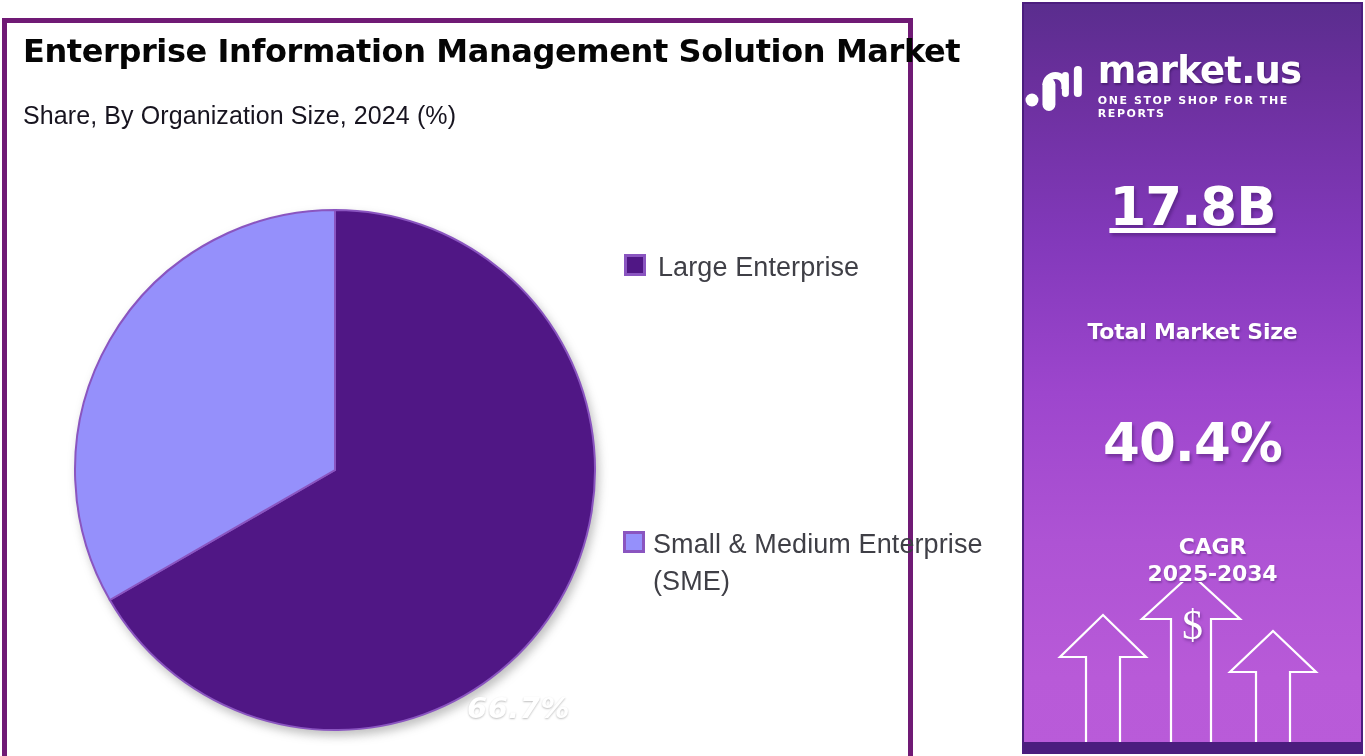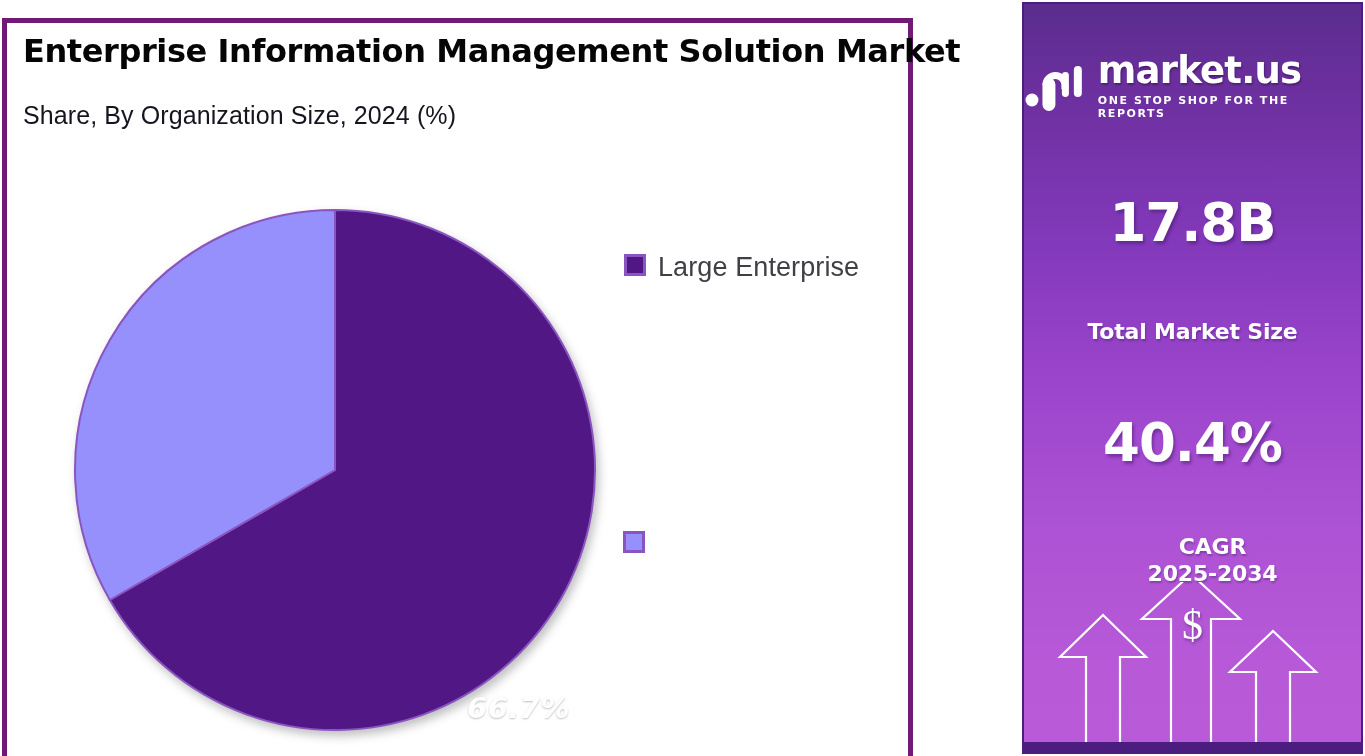--- a/index.html
+++ b/index.html
@@ -186,21 +186,21 @@
     text-align: center;
     font-family: "DejaVu Sans", sans-serif;
     font-weight: 700;
     font-size: 22px;
     color: #ffffff;
     line-height: 1.22;
     letter-spacing: -0.2px;
     text-shadow: 1px 2px 2px rgba(60,20,95,0.35);
     margin-top: 20px;
   }
-  #stat-value-0 { top: 188px; }
+  #stat-value-0 { top: 172px; text-decoration: underline; }
   #stat-caption-0 { top: 295px; }
   #stat-value-1 { top: 408px; }
   #stat-caption-1 { top: 510px; padding-left: 40px; }
 
   #arrows-graphic {
     position: absolute;
     left: 0;
     bottom: 10px;
     width: 341px;
     height: 160px;
@@ -239,20 +239,21 @@
       <div id="pie-label">66.7%</div>
     </div>
 
     <div class="legend-item" id="legend-item-0">
       <span class="legend-swatch" style="background:#501785;border:3px solid #8a55c0;"></span>
       <span class="legend-label">Large Enterprise</span>
     </div>
 
     <div class="legend-item" id="legend-item-1">
       <span class="legend-swatch" style="background:#9590fb;border:3px solid #8a55c0;"></span>
+      <span class="legend-label">Small &amp; Medium Enterprise (SME)</span>
     </div>
   </div>
 
   <div id="stats-panel">
 
     <div id="logo-block">
       <svg id="logo-mark" width="62" height="56" viewBox="0 0 62 56">
         <g fill="#ffffff">
           <circle cx="8" cy="42" r="6.5"></circle>
           <rect x="18.5" y="20" width="13" height="33" rx="6.5"></rect>

